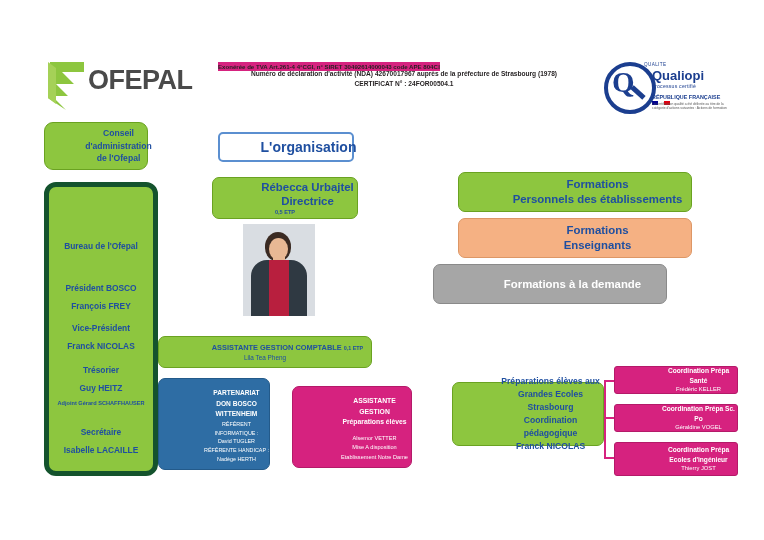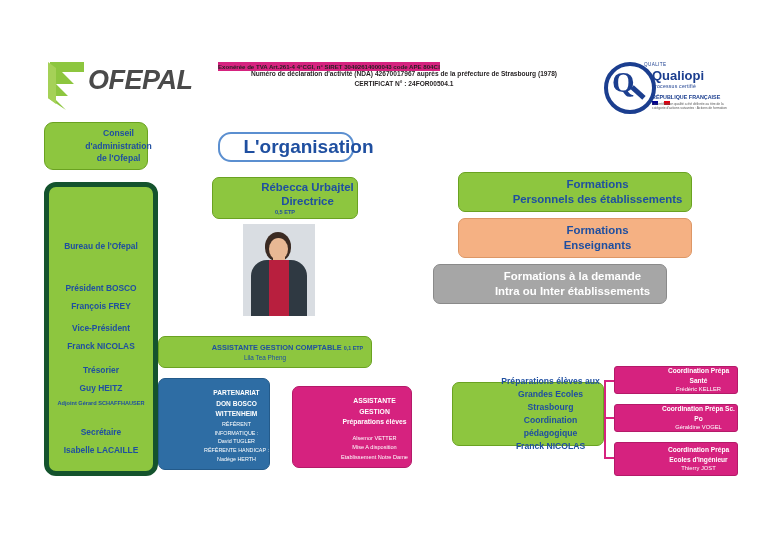--- a/index.html
+++ b/index.html
@@ -20,21 +20,20 @@
   }
   .abs { position: absolute; }
 
   
   #logo-group { left: 44px; top: 58px; width: 170px; height: 56px; }
   #logo-mark { position: absolute; left: 0; top: 0; width: 46px; height: 56px; }
   #logo-text {
     position: absolute; left: 44px; top: 7px;
     font-size: 27px; font-weight: bold; color: #4a4a4a;
     letter-spacing: -0.5px;
-    font-style: italic;
   }
 
   
   #header-text {
     left: 218px; top: 62px; width: 372px;
     text-align: center;
     color: #231f20;
     line-height: 1.5;
   }
   #header-text .line { font-size: 6.1px; font-weight: bold; }
@@ -107,22 +106,22 @@
   }
   #bureau-panel .entry {
     position: absolute; left: 0; width: 104px; text-align: center;
     color: #1f4fa0; font-weight: bold;
   }
   #bureau-panel .entry .main { font-size: 8.4px; line-height: 1.5; }
   #bureau-panel .entry .sub  { font-size: 5.6px; line-height: 1.4; }
 
   
   .title-box {
-    background: #ffffff; border: 2px solid #5b8fd0; border-radius: 13px;
-    color: #1f4fa0; font-weight: bold; font-size: 19px;
+    background: #ffffff; border: 2px solid #5b8fd0; border-radius: 5px;
+    color: #1f4fa0; font-weight: bold; font-size: 14px;
   }
   #t-organisation { left: 218px; top: 132px; width: 136px; height: 30px; }
   #t-actions      { left: 450px; top: 132px; width: 242px; height: 30px; }
 
   
   #directrice {
     left: 212px; top: 177px; width: 146px; height: 42px;
     background: #8dc63f; border: 1px solid #6aa221;
     color: #1f4fa0; font-size: 11.4px; font-weight: bold; line-height: 1.25;
   }
@@ -332,21 +331,20 @@
   <div id="f-personnels" class="abs box fbox">
     <span class="t">Formations</span>
     <span class="t">Personnels des établissements</span>
   </div>
   <div id="f-enseignants" class="abs box fbox">
     <span class="t">Formations</span>
     <span class="t">Enseignants</span>
   </div>
   <div id="f-demande" class="abs box fbox">
     <span class="t">Formations à la demande</span>
-    <span class="t">Intra ou Inter établissements</span>
   </div>
 
   <div id="prepa-main" class="abs box">
     <span class="t">Préparations élèves aux</span>
     <span class="t">Grandes Ecoles Strasbourg</span>
     <span class="t">Coordination pédagogique</span>
     <span class="t">Franck NICOLAS</span>
   </div>
 
   <div class="line" style="left:604px; top:380px; width:10px; height:2px;"></div>

